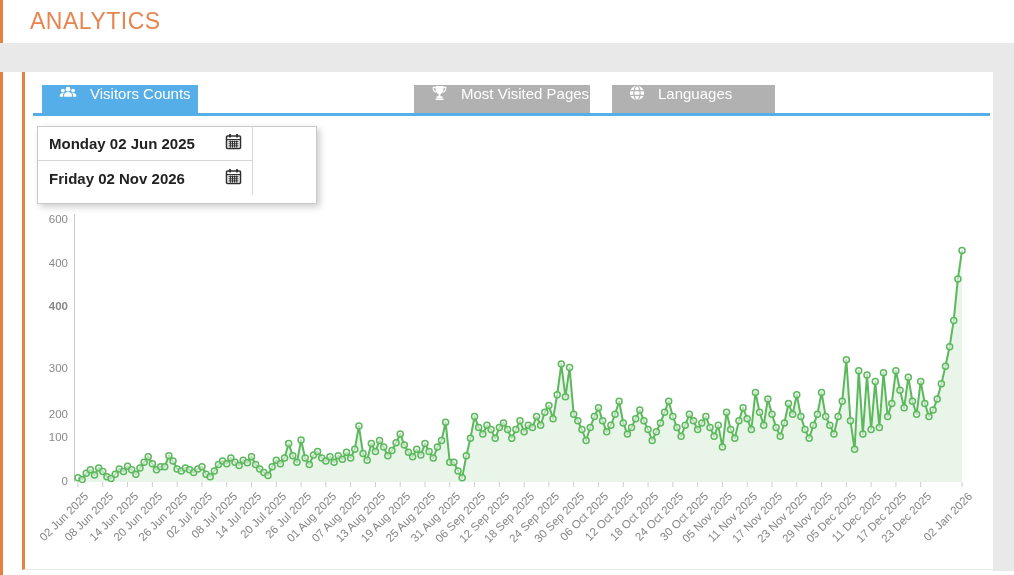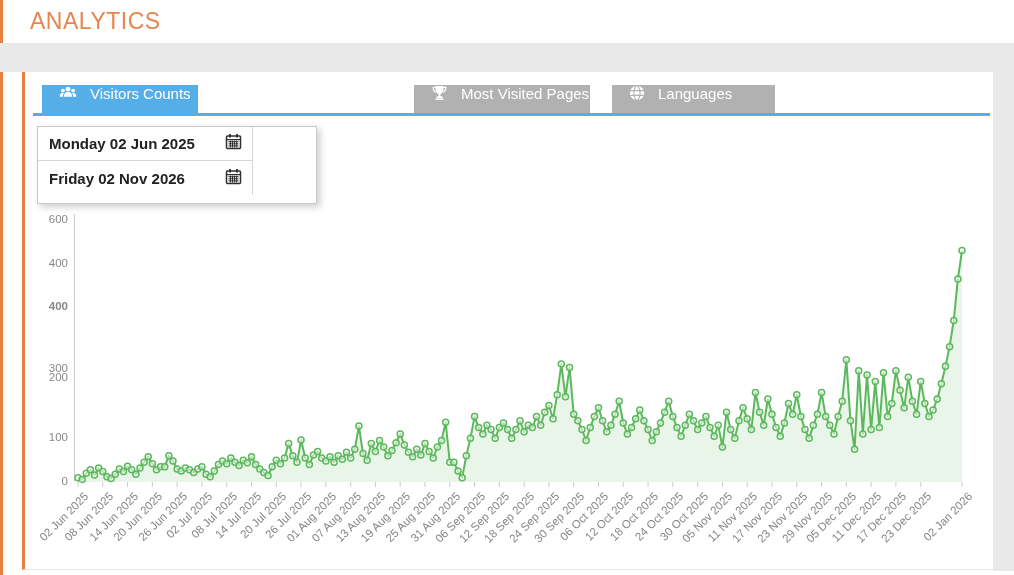--- a/index.html
+++ b/index.html
@@ -122,21 +122,21 @@
             <path d="M5.4 7.6v7M7.5 7.6v7M9.6 7.6v7M11.7 7.6v7" stroke="#2f2f2f" stroke-width="1"></path>
           </svg>
         </span>
       </div>
     </div>
   </div>
 
   <div id="chart-labels">
       <div class="y-label" style="left: 36px; top: 475px;">0</div>
       <div class="y-label" style="left: 36px; top: 431.333px;">100</div>
-      <div class="y-label" style="left: 36px; top: 371px;">200</div>
+      <div class="y-label" style="left: 36px; top: 408px;">200</div>
       <div class="y-label" style="left: 36px; top: 344px; margin-top: 18px;">300</div>
       <div class="y-label" style="left: 36px; top: 300.333px; font-weight: bold;">400</div>
       <div class="y-label" style="left: 36px; top: 256.667px;">400</div>
       <div class="y-label" style="left: 36px; top: 213px;">600</div>
       <div class="x-label" style="left: 82px; top: 490px;">02 Jun 2025</div>
       <div class="x-label" style="left: 106.785px; top: 490px;">08 Jun 2025</div>
       <div class="x-label" style="left: 131.57px; top: 490px;">14 Jun 2025</div>
       <div class="x-label" style="left: 156.355px; top: 490px;">20 Jun 2025</div>
       <div class="x-label" style="left: 181.14px; top: 490px;">26 Jun 2025</div>
       <div class="x-label" style="left: 205.925px; top: 490px;">02 Jul 2025</div>

